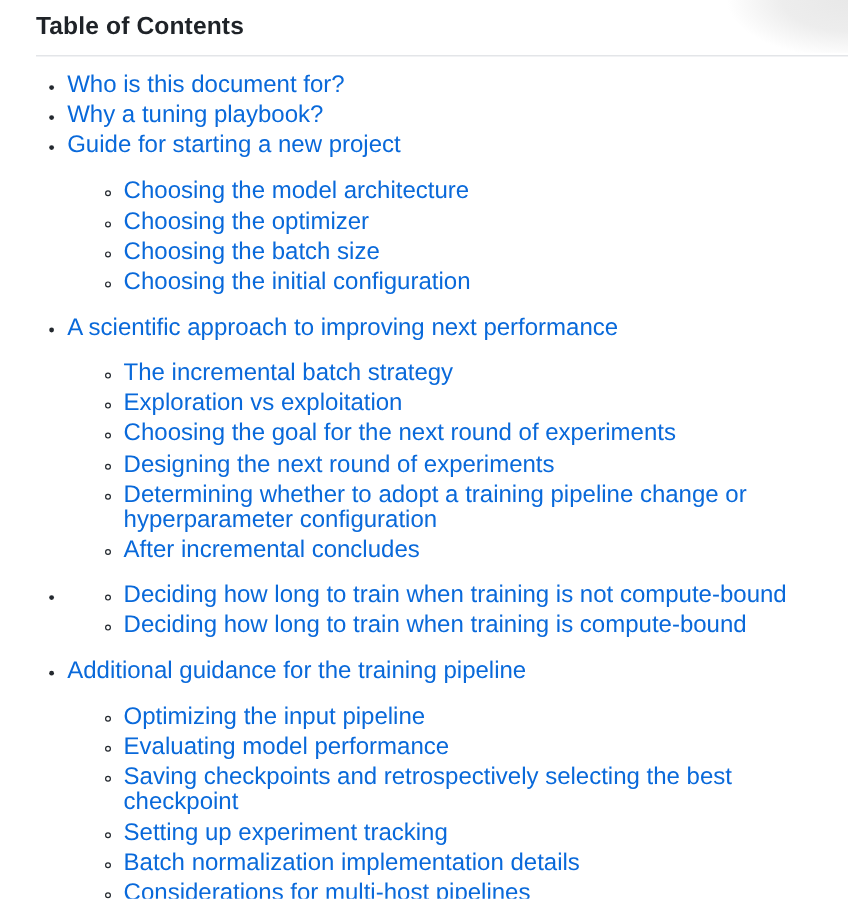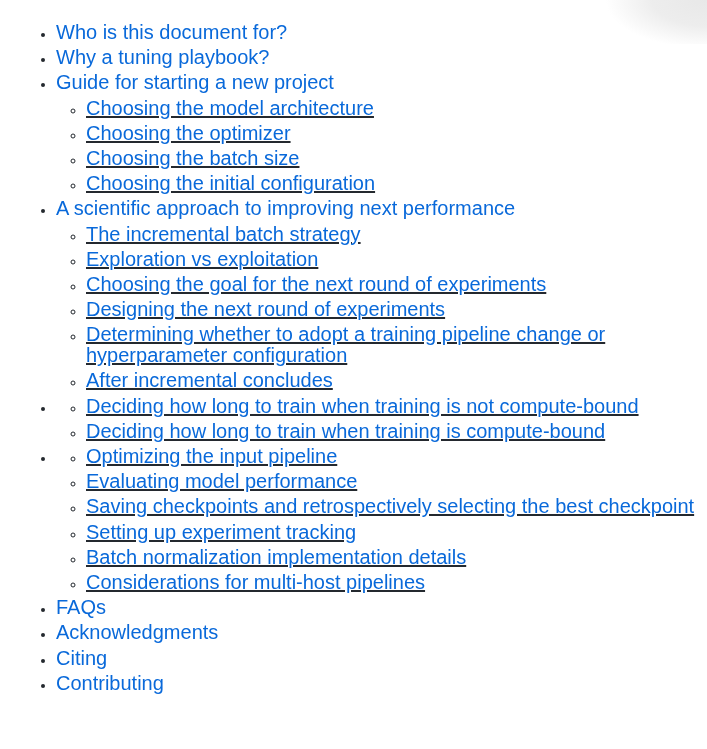--- a/index.html
+++ b/index.html
@@ -48,23 +48,22 @@
     letter-spacing: 0.1px;
   }
   ul.toc-root {
     list-style: disc;
     margin: 14px 0 0 0;
     padding: 0 0 0 26px;
     color: #24292f;
   }
   ul.toc-root ul {
     list-style: circle;
-    margin: 0;
+    margin: 17px;
     padding: 0 0 0 30px;
-    text-decoration: underline;
   }
   ul.toc-root li {
     margin-top: 4.2px;
     font-size: 20px;
     line-height: 21px;
   }
   ul.toc-root li::marker {
     color: #24292f;
     font-size: 13px;
   }
@@ -72,20 +71,21 @@
     color: var(--link-blue, #0969da);
     text-decoration: none;
     cursor: pointer;
   }
 </style>
 </head>
 <body>
 
 <div class="page">
   <div class="corner-artifact"></div>
+  <h2 class="toc-title">Table of Contents</h2>
   <ul class="toc-root" id="toc-root">
       <li><a class="toc-link" href="#">Who is this document for?</a></li>
       <li><a class="toc-link" href="#">Why a tuning playbook?</a></li>
       <li><a class="toc-link" href="#">Guide for starting a new project</a><ul>
           <li><a class="toc-link" href="#">Choosing the model architecture</a></li>
           <li><a class="toc-link" href="#">Choosing the optimizer</a></li>
           <li><a class="toc-link" href="#">Choosing the batch size</a></li>
           <li><a class="toc-link" href="#">Choosing the initial configuration</a></li>
         </ul></li>
       <li><a class="toc-link" href="#">A scientific approach to improving next performance</a><ul>
@@ -93,21 +93,21 @@
           <li><a class="toc-link" href="#">Exploration vs exploitation</a></li>
           <li><a class="toc-link" href="#">Choosing the goal for the next round of experiments</a></li>
           <li><a class="toc-link" href="#">Designing the next round of experiments</a></li>
           <li><a class="toc-link" href="#">Determining whether to adopt a training pipeline change or hyperparameter configuration</a></li>
           <li><a class="toc-link" href="#">After incremental concludes</a></li>
         </ul></li>
       <li><ul>
           <li><a class="toc-link" href="#">Deciding how long to train when training is not compute-bound</a></li>
           <li><a class="toc-link" href="#">Deciding how long to train when training is compute-bound</a></li>
         </ul></li>
-      <li><ul>
+      <li><a class="toc-link" href="#">Additional guidance for the training pipeline</a><ul>
           <li><a class="toc-link" href="#">Optimizing the input pipeline</a></li>
           <li><a class="toc-link" href="#">Evaluating model performance</a></li>
           <li><a class="toc-link" href="#">Saving checkpoints and retrospectively selecting the best checkpoint</a></li>
           <li><a class="toc-link" href="#">Setting up experiment tracking</a></li>
           <li><a class="toc-link" href="#">Batch normalization implementation details</a></li>
           <li><a class="toc-link" href="#">Considerations for multi-host pipelines</a></li>
         </ul></li>
       <li><a class="toc-link" href="#">FAQs</a></li>
       <li><a class="toc-link" href="#">Acknowledgments</a></li>
       <li><a class="toc-link" href="#">Citing</a></li>

